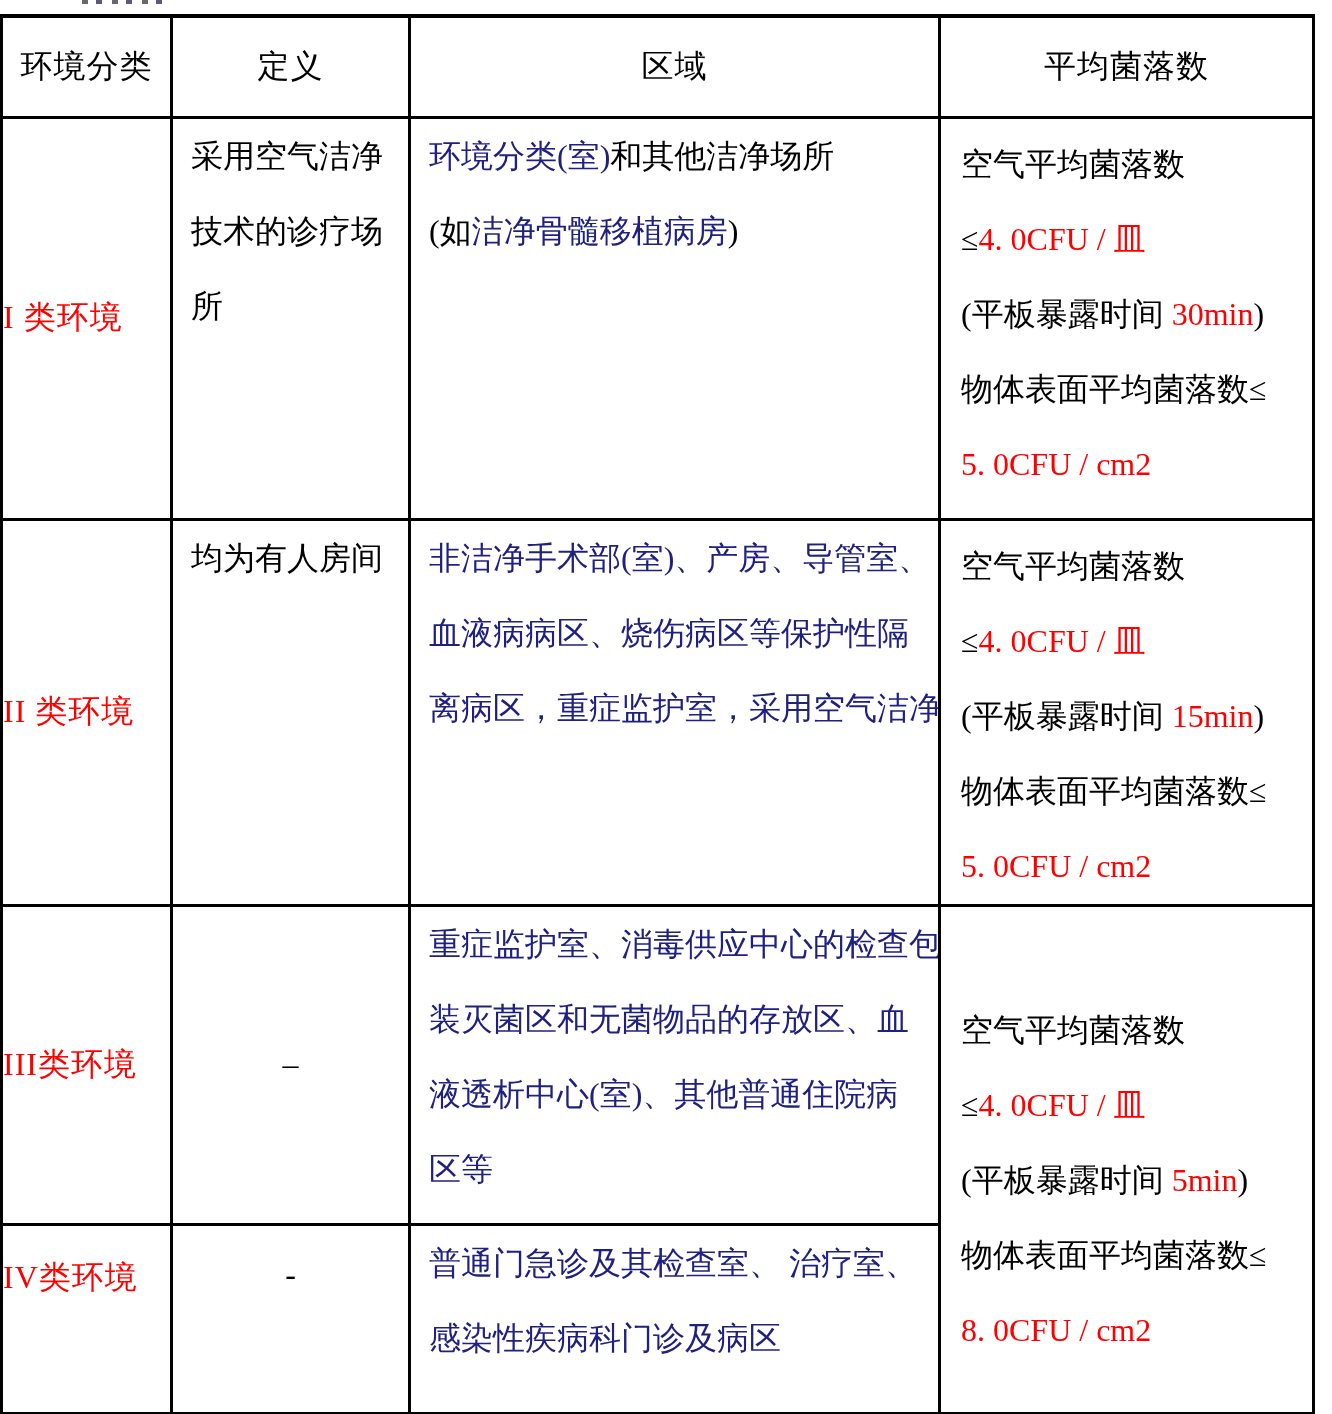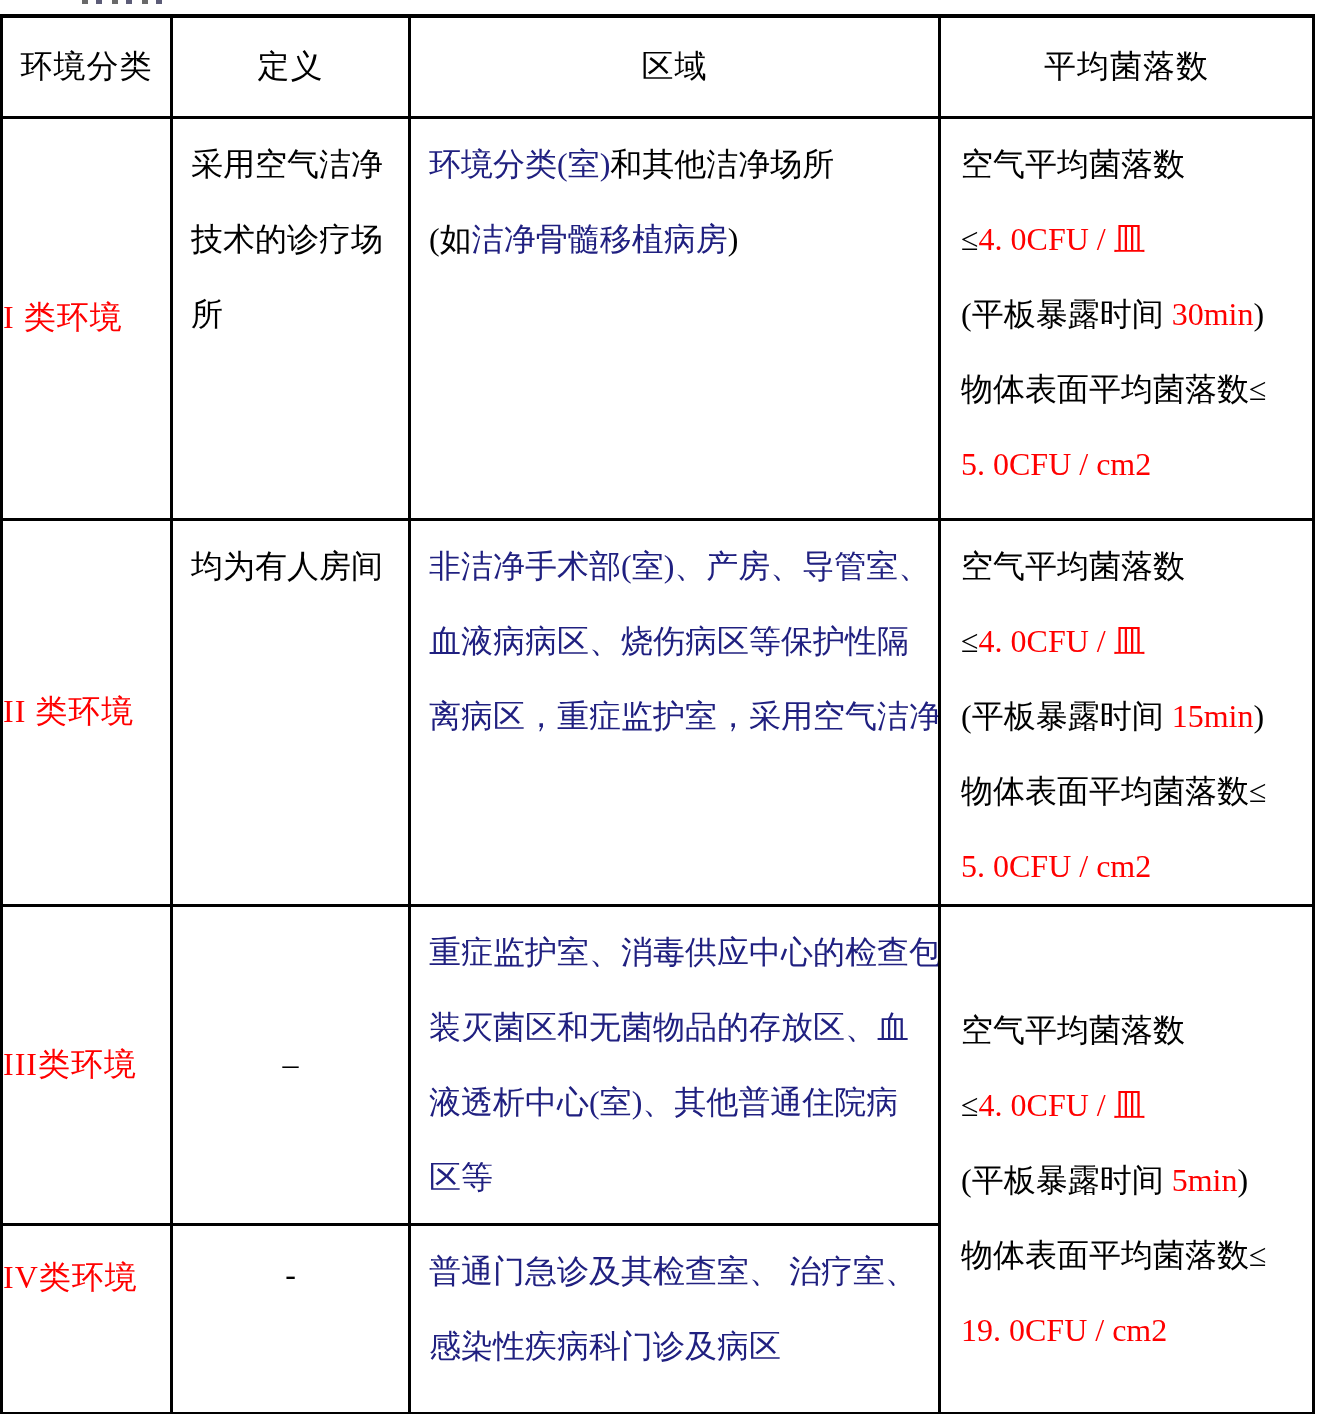--- a/index.html
+++ b/index.html
@@ -71,21 +71,21 @@
   td.dash {
     text-align: center;
     vertical-align: middle;
   }
   tr.r4 td.dash {
     vertical-align: top;
     padding-top: 30px;
   }
   td.txt {
     vertical-align: top;
-    padding: 8px 6px 0 18px;
+    padding: 0 6px 0 18px;
   }
   td.colony {
     vertical-align: top;
     padding: 8px 16px 0 20px;
   }
   td.colony.merged {
     padding-top: 86px;
   }
   .rich .line {
     height: 75px;
@@ -180,21 +180,21 @@
               <div class="line"><span class="seg-blue">液透析中心(室)、其他普通住院病</span></div>
               <div class="line"><span class="seg-blue">区等</span></div>
             </div>
       </td>
       <td class="colony merged" rowspan="2">
         <div class="rich">
               <div class="line"><span class="seg-black">空气平均菌落数</span></div>
               <div class="line"><span class="seg-black">≤</span><span class="seg-red">4. 0CFU / 皿</span></div>
               <div class="line"><span class="seg-black">(平板暴露时间 </span><span class="seg-red">5min</span><span class="seg-black">)</span></div>
               <div class="line"><span class="seg-black">物体表面平均菌落数≤</span></div>
-              <div class="line"><span class="seg-red">19. 0CFU / cm2</span></div>
+              <div class="line"><span class="seg-red">8. 0CFU / cm2</span></div>
             </div>
       </td>
     </tr>
 
     <tr class="r4">
       <td class="cls">IV类环境</td>
       <td class="dash">-</td>
       <td class="txt">
         <div class="rich">
               <div class="line"><span class="seg-blue">普通门急诊及其检查室、 治疗室、</span></div>

